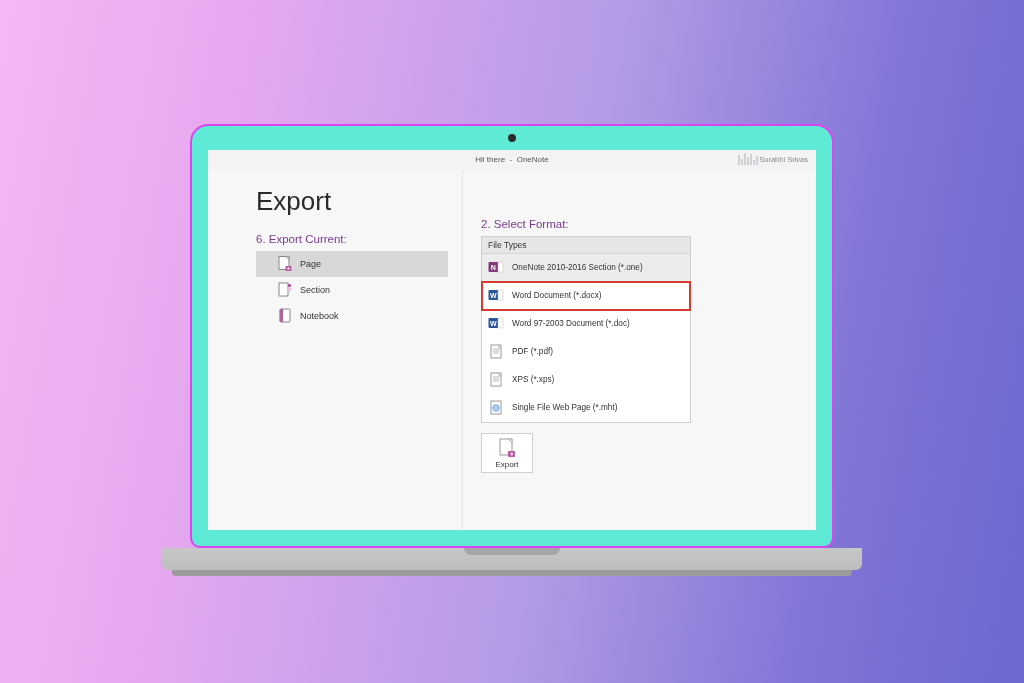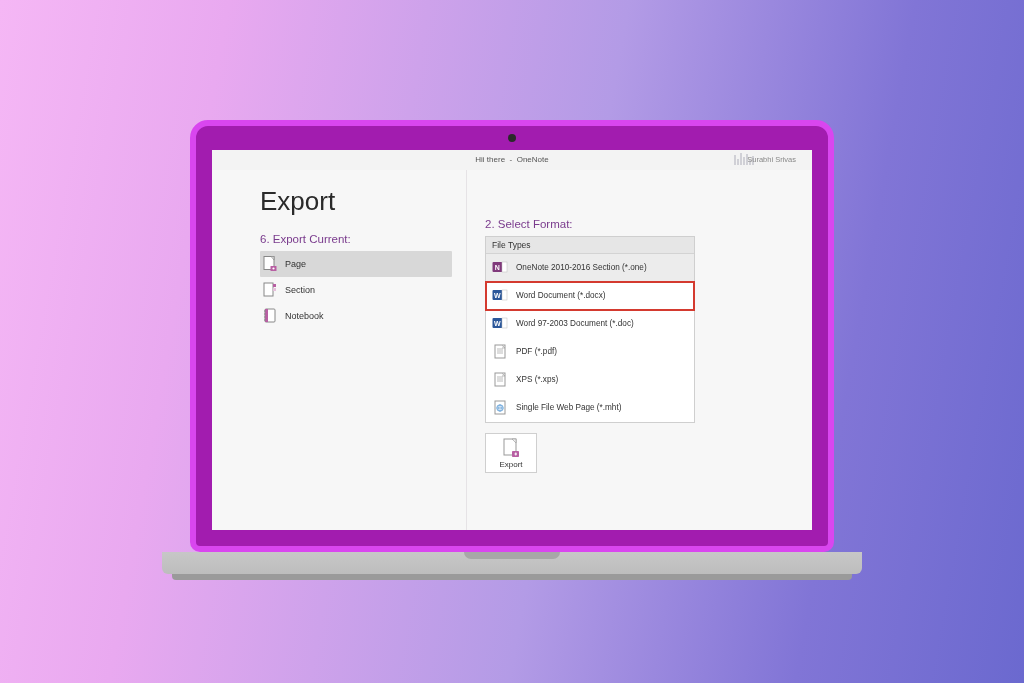--- a/index.html
+++ b/index.html
@@ -11,24 +11,24 @@
       justify-content: center;
     }
 
     
     .laptop {
       width: 644px;
       position: relative;
       top: 8px;
     }
     .bezel {
-      background: #a21caf;
+      background: #5eead4;
       border-radius: 18px 18px 10px 10px;
       padding: 22px 16px 16px 16px;
-      border: 6px solid #d946ef;
+      border: 2px solid #d946ef;
     }
     .camera {
       width: 8px; height: 8px; border-radius: 50%;
       background: #2a2a2a;
       margin: -14px auto 8px auto;
     }
     .screen {
       background: #f7f7f7;
       width: 100%;
       height: 380px;
@@ -65,21 +65,21 @@
       height: 20px;
       text-align: center;
       line-height: 20px;
       font-size: 8px;
       color: #555;
       position: relative;
       background: #f3f3f3;
     }
     .titlebar .user {
       position: absolute;
-      right: 16px; top: 0;
+      right: 8px; top: 0;
       font-size: 7.5px;
       color: #888;
     }
     .user-deco {
       position: absolute;
       right: 58px; top: 3px;
       display: flex; gap: 1px;
       align-items: flex-end;
     }
     .user-deco span {
@@ -113,21 +113,21 @@
       font-size: 11.5px;
       color: #7a3b8d;
       margin-bottom: 6px;
     }
 
     .export-current-list { }
     .ec-item {
       display: flex;
       align-items: center;
       gap: 8px;
-      padding: 5px 3px;
+      padding: 5px 22px;
       font-size: 9px;
       color: #333;
       border-radius: 1px;
       cursor: default;
     }
     .ec-item.selected {
       background: #d8d8d8;
     }
     .ec-icon {
       width: 14px; height: 16px;

